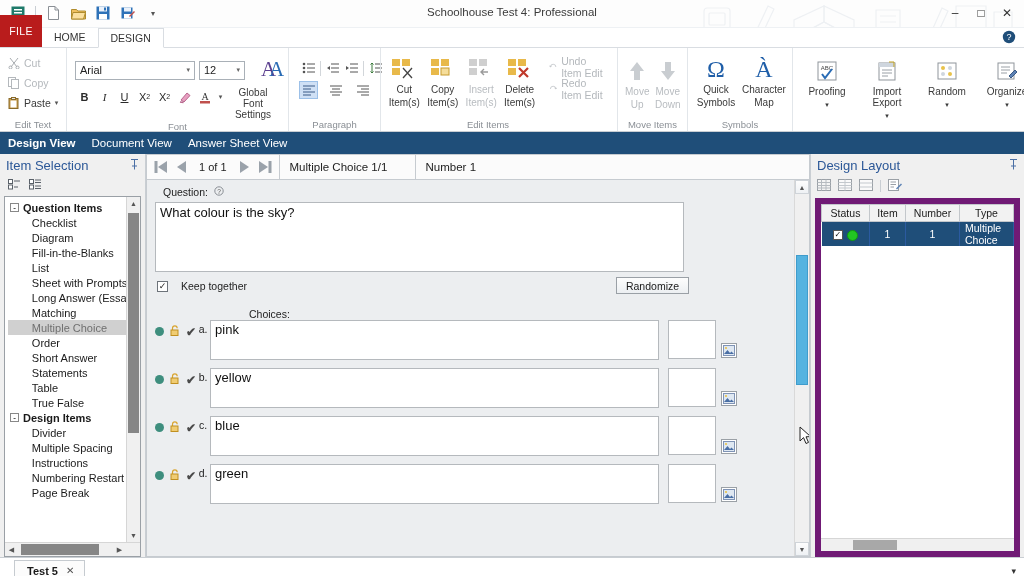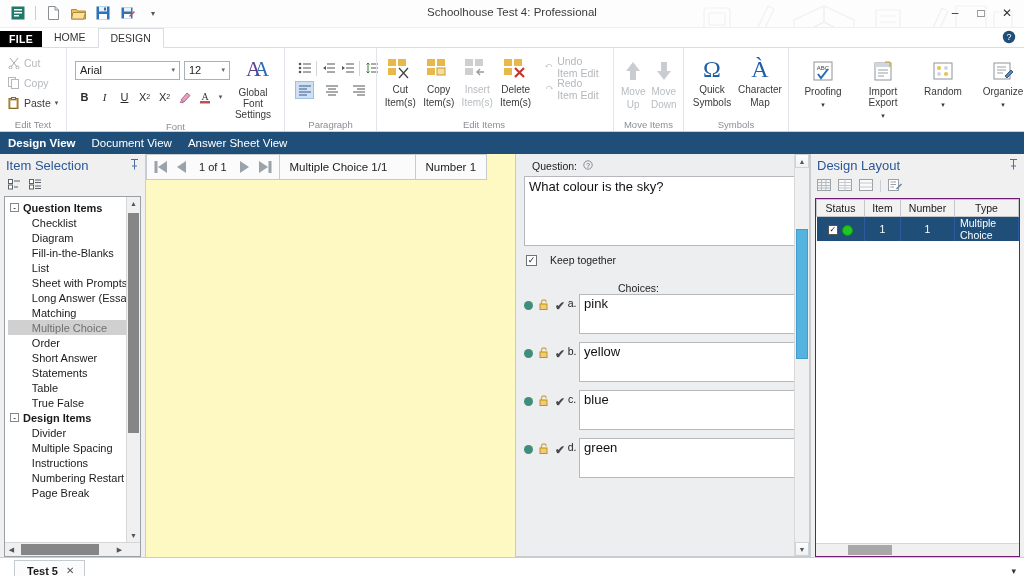--- a/index.html
+++ b/index.html
@@ -36,22 +36,22 @@
     color: #333; font-size: 12px;
   }
 
   
   .tabstrip {
     position: relative; height: 20px; background: #fff;
     border-bottom: 1px solid #d9dde2;
     display: flex; align-items: flex-end;
   }
   .tab-file {
-    width: 42px; height: 16px; background: #000000; color: #fff;
-    font-size: 10.5px; font-weight: bold; letter-spacing: .3px;
+    width: 42px; height: 32px; background: #b91c1c; color: #fff;
+    font-size: 10.5px; font-weight: normal; letter-spacing: .3px;
     display: flex; align-items: center; justify-content: center;
   }
   .tab {
     height: 20px; padding: 0 12px; display: flex; align-items: center;
     font-size: 10.5px; color: #333; background: transparent;
   }
   .tab.active { background: #fff; border: 1px solid #d9dde2; border-bottom: 1px solid #fff;
     position: relative; z-index: 2; margin-bottom: -1px; }
   .help-btn { position:absolute; right: 8px; top: 2px; color:#1f4e79; font-size: 12px; }
 
@@ -79,21 +79,21 @@
   .icon-box { height: 26px; display: flex; align-items: center; justify-content: center; }
 
   
   .font-row1 { display: flex; align-items: center; gap: 4px; margin-bottom: 4px; }
   .combo {
     display: flex; align-items: center; justify-content: space-between;
     border: 1px solid #a9b0b7; background: #fff; height: 19px; padding: 0 2px 0 4px;
     font-size: 11px; color: #222;
   }
   .combo .arw { color:#666; font-size: 7px; padding: 0 2px; }
-  .font-name { width: 105px; justify-content: space-between; }
+  .font-name { width: 120px; justify-content: space-between; }
   .font-size { width: 46px; }
   .font-row2 { display: flex; align-items: center; gap: 1px; }
   .fbtn {
     width: 19px; height: 19px; display:flex; align-items:center; justify-content:center;
     font-size: 11px; color: #2a2a2a;
   }
 
   .pbtn { width: 19px; height: 18px; display:flex; align-items:center; justify-content:center; }
   .pbtn.sel { background: #cfe0f5; border: 1px solid #9cc0e8; }
   .vsep { width:1px; height:15px; background:#d2d6da; margin:0 2px; }
@@ -131,21 +131,21 @@
   .tdash { color:#9a9a9a; margin-right: 2px; font-size: 10px; }
 
   .vscroll { position:absolute; top:0; right:0; bottom:14px; width:14px; background:#f0f0f0; border-left:1px solid #d6d6d6; }
   .vscroll .arrow { height:13px; display:flex; align-items:center; justify-content:center; font-size:7px; color:#555; background:#f0f0f0;}
   .vscroll .thumb { position:absolute; left:1px; right:1px; background:#868686; }
   .hscroll { position:absolute; left:0; right:0; bottom:0; height:14px; background:#f0f0f0; border-top:1px solid #d6d6d6; }
   .hscroll .arrow { position:absolute; top:0; width:13px; height:13px; display:flex; align-items:center; justify-content:center; font-size:7px; color:#555;}
   .hscroll .thumb { position:absolute; top:1px; bottom:1px; background:#868686; }
 
   
-  .editor { flex: 1; display: flex; flex-direction: row; background:#fef9c3;gap:28px; }
+  .editor { flex: 1; display: flex; flex-direction: column; background:#1d4ed8; }
   .navbar { height: 26px; display:flex; align-items: stretch; background:#fbfbfb; }
   .navcell { display: flex; align-items: center; padding: 0 10px; border: 1px solid #c6cbd0;
     border-left: none; background:#fbfbfb; font-size: 11.5px; color:#222; }
   .navcell:first-child { border-left: 1px solid #c6cbd0; }
   .navarrows { display:flex; align-items:center; gap: 6px; padding: 0 6px; }
   .navico { color:#9aa2aa; font-size: 12px; display:flex; align-items:center; }
   .navlabel { font-size: 11px; color:#222; padding: 0 5px; }
 
   .editpane { position: relative; flex: 1; background:#eceef0; border:1px solid #c6cbd0; border-top:none;
     overflow: hidden; }
@@ -176,21 +176,21 @@
   .cletter { width:14px; text-align:center; font-size:10.5px; color:#222; padding-top:3px; }
   .cinput { width:449px; height:40px; background:#fff; border:1px solid #b5b9bd; padding:1px 4px;
     font-size:13px; color:#111; }
   .cpic { width:48px; height:39px; background:#fff; border:1px solid #b5b9bd; margin-left:9px; }
   .cpicbtn { width:16px; height:15px; background:#fff; border:1px solid #9aa0a6; margin-left:5px; margin-top:23px;
     display:flex; align-items:center; justify-content:center; }
 
   
   .dlpanel { width: 214px; background:#f0f0f0; border-left:1px solid #c9ced3; display:flex; flex-direction:column; }
   .dl-tools { height:20px; display:flex; align-items:center; gap:7px; padding-left:6px; }
-  .dl-table-wrap { margin: 2px 4px 0 4px; background:#fff; border:1px solid #701a75; flex:1; position:relative; overflow:hidden; }
+  .dl-table-wrap { margin: 2px 4px 0 4px; background:#fff; border:6px solid #701a75; flex:1; position:relative; overflow:hidden; }
   table.dl { width:100%; border-collapse: collapse; font-size:10.5px; }
   table.dl th { background:#f2f2f2; border:1px solid #c3c7cb; font-weight:normal; color:#1a1a1a; height:17px; padding:0 2px;}
   table.dl td { border-right:1px solid #2b5aa0; height:16px; text-align:center; padding:0 3px; }
   table.dl tr.sel td { background:#1f4e79; color:#fff; }
   .green-dot { width:11px; height:11px; border-radius:50%; background:#22c522; display:inline-block; vertical-align:middle;
     border:1px solid #119911; }
   .dl-hscroll { position:absolute; left:0; right:0; bottom:0; height:13px; background:#f0f0f0; border-top:1px solid #d6d6d6; }
 
   
   .doctabs { height: 23px; background:#ffffff; display:flex; align-items:flex-end; position:relative;

